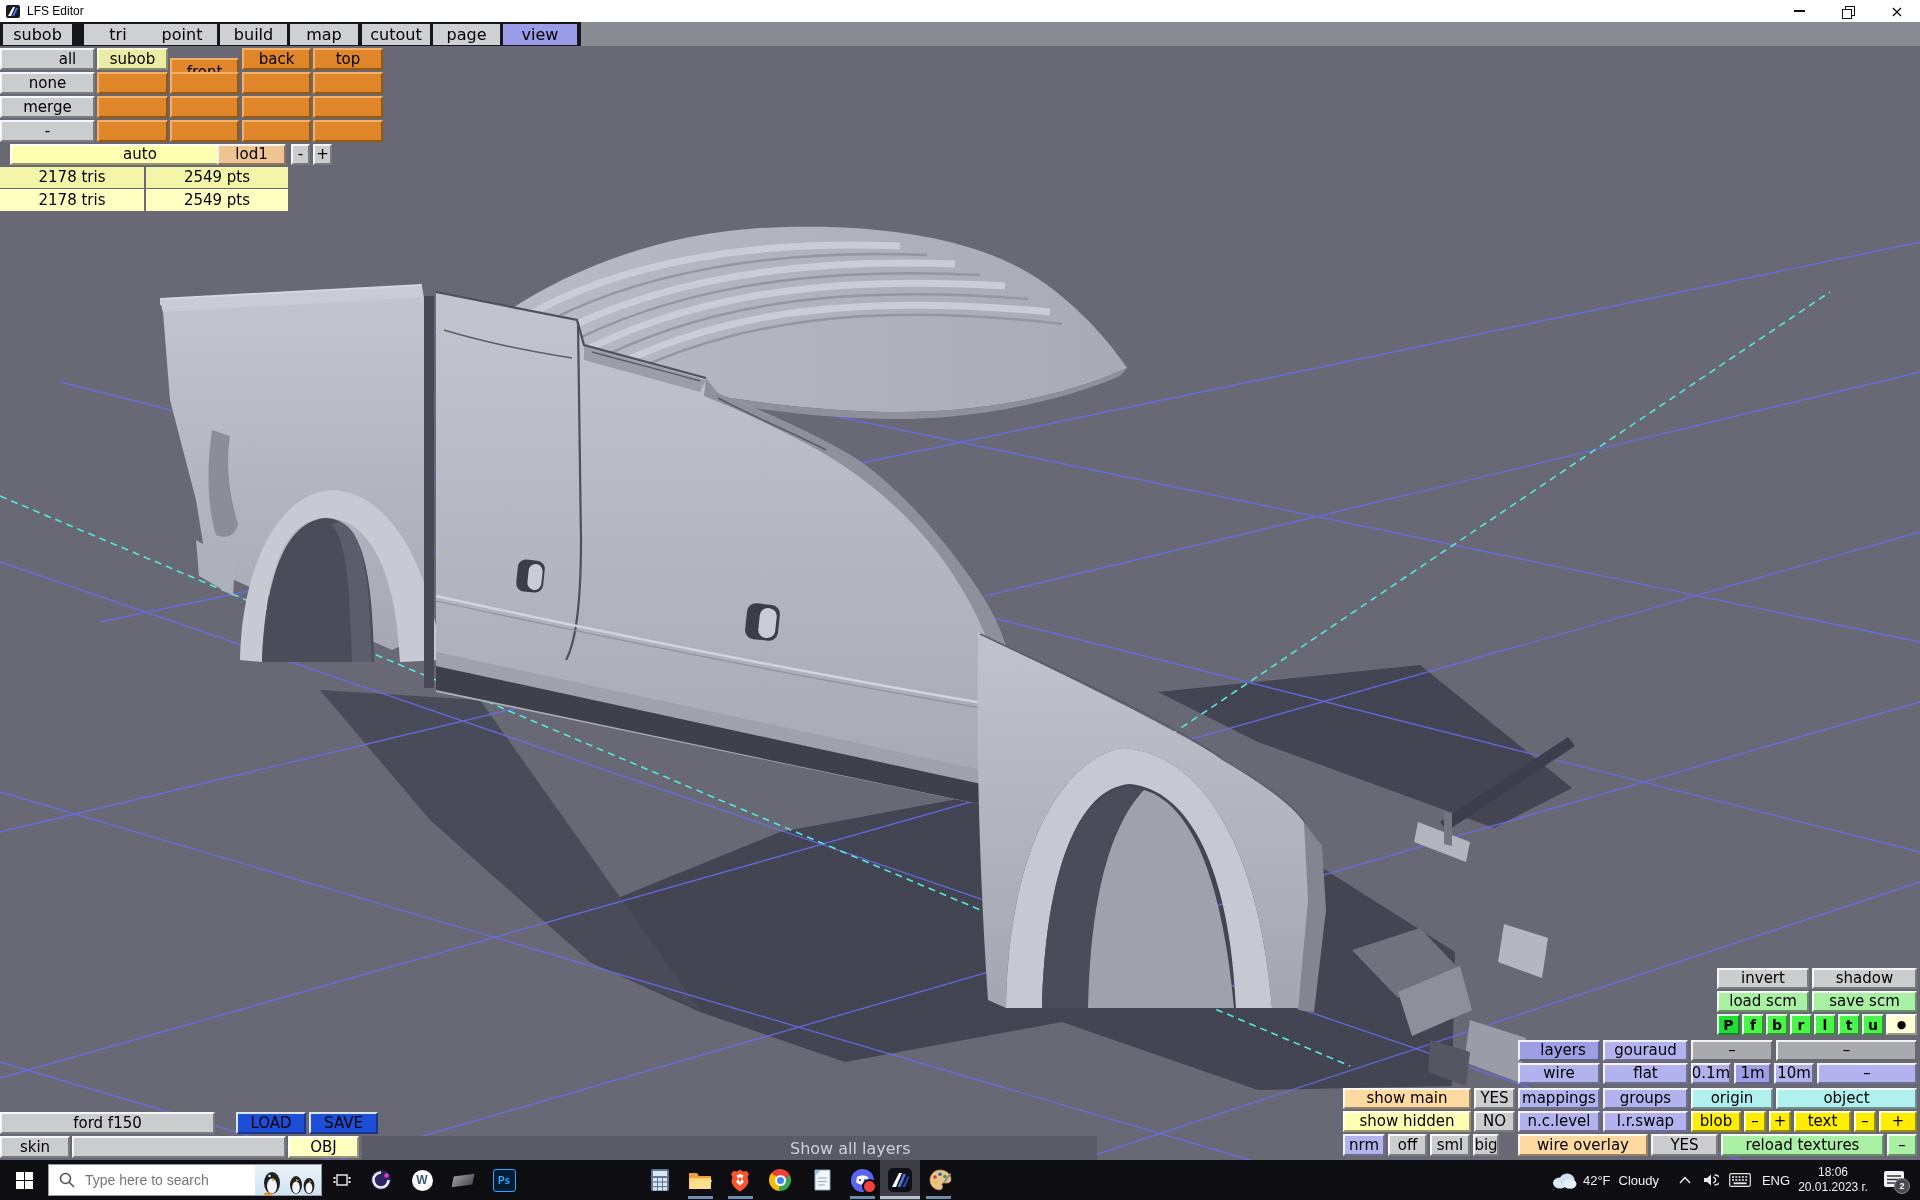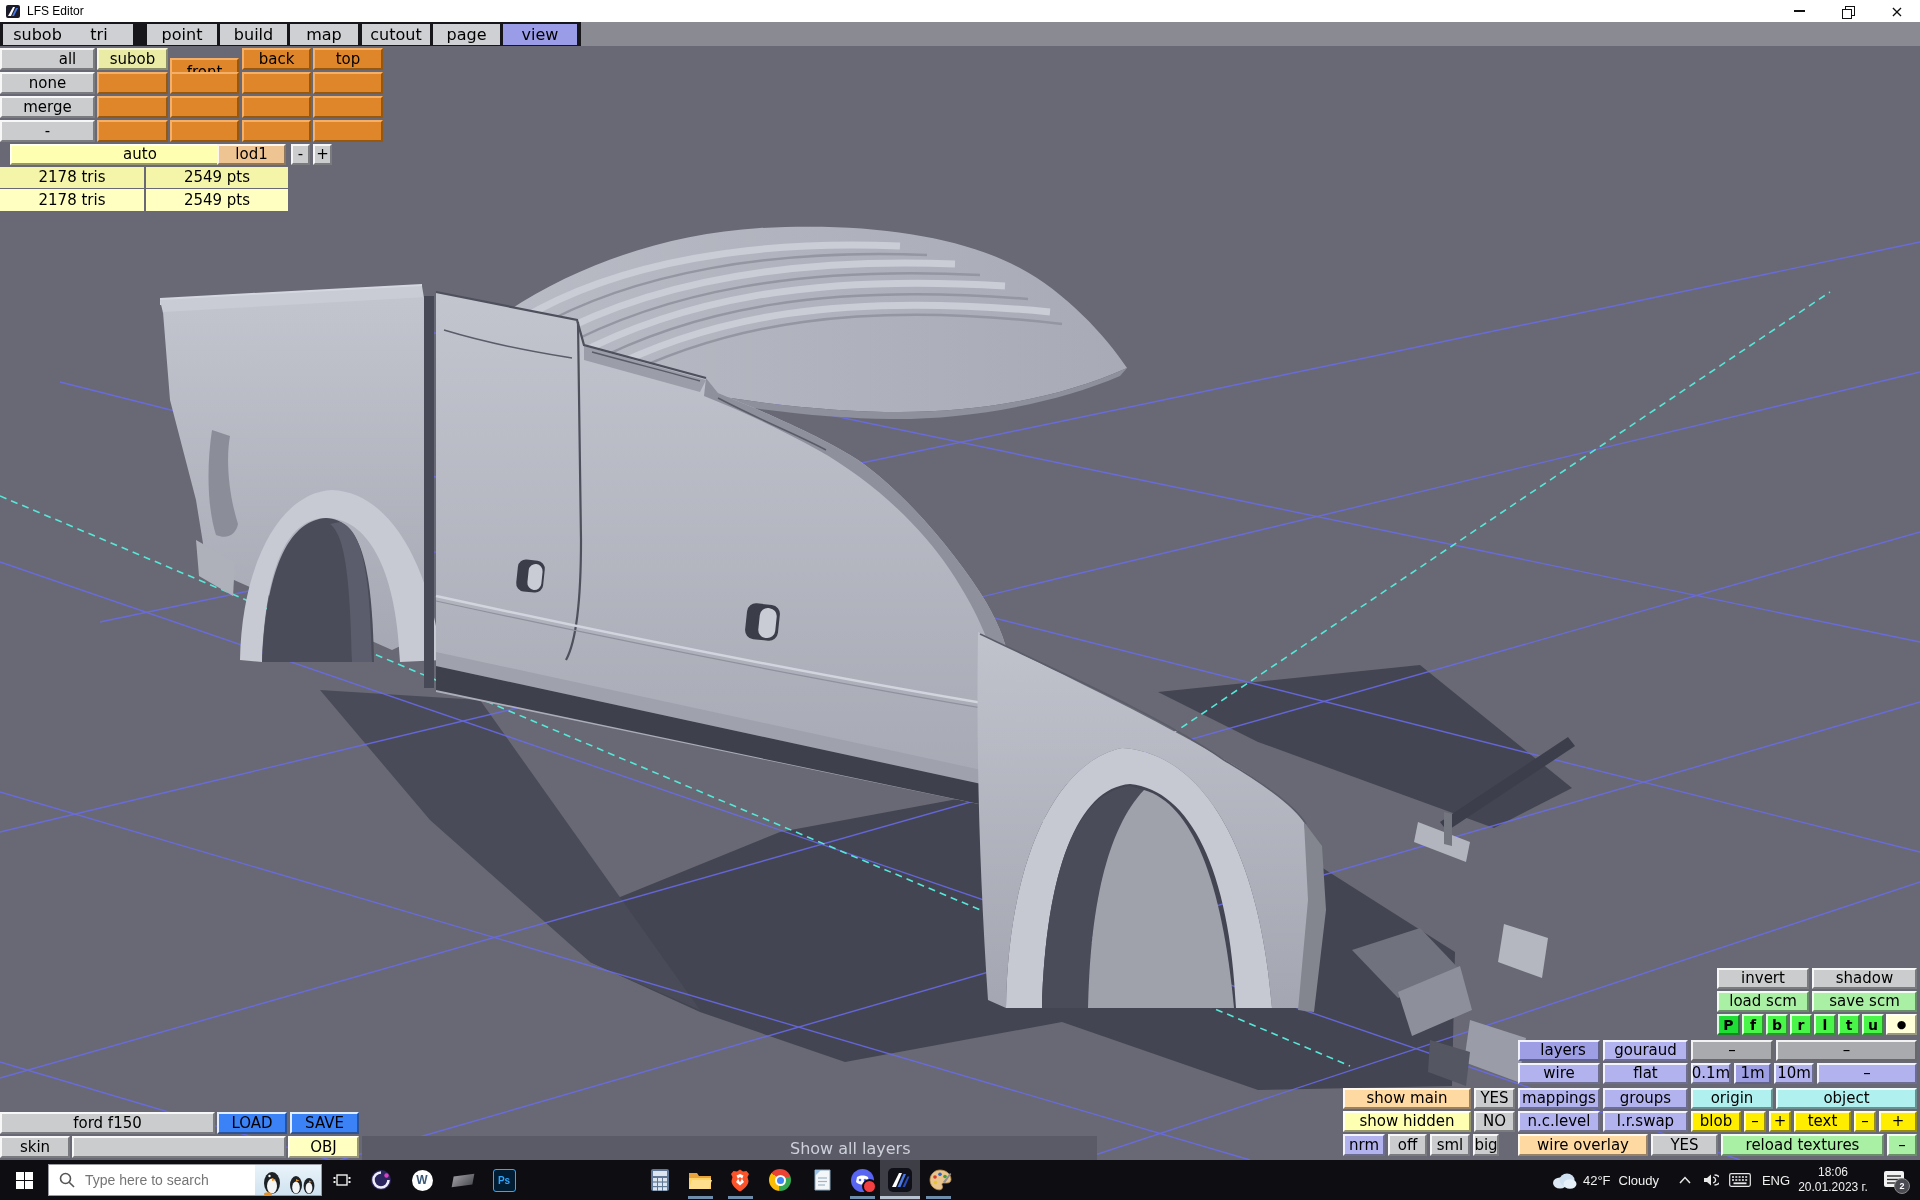--- a/index.html
+++ b/index.html
@@ -12,21 +12,21 @@
       border-bottom-color:rgba(25,25,30,.45);border-right-color:rgba(25,25,30,.45);}
   .gray{background:#cbccce;}
   .graymid{background:#a9aaae;}
   .orangeh{background:#e0862a;border-top-color:#f4b068;border-left-color:#f4b068;
            border-bottom-color:#96570f;border-right-color:#96570f;}
   .sideyellow{background:#eaeca6;}
   .paleyellow{background:#ffffb2;}
   .stats1{background:#f5f5aa;}
   .stats2{background:#ffffc2;}
   .tan{background:#eec493;}
-  .green{background:#3b82f6;}
+  .green{background:#1d4ed8;margin-left:19px;}
   .lgreen{background:#aaf0a4;}
   .bgreen{background:#49f549;font-weight:bold;font-size:14px;}
   .pgreen{background:#1edd35;font-weight:bold;font-size:14px;}
   .cream{background:#ffffd8;font-size:11px;}
   .lav{background:#b2b3ee;}
   .lavd{background:#9d9ee4;}
   .cyanc{background:#b0f0ee;}
   .peach{background:#ffd9a2;}
   .byellow{background:#ffed00;}
   
@@ -198,21 +198,21 @@
     <div style="position:relative;width:11px;height:11px;">
       <div style="position:absolute;left:3px;top:0;width:8px;height:8px;border:1px solid #111;"></div>
       <div style="position:absolute;left:0;top:3px;width:8px;height:8px;border:1px solid #111;background:#fff;"></div>
     </div>
   </div>
   <div class="wctl" style="left:1880px;font-size:16px;">×</div>
 
   <div class="abs" id="menustrip"></div>
   <div class="abs" id="menudark"></div>
   <div class="mbtn" style="left:3px;width:69px;">subob</div>
-  <div class="mbtn" style="left:65px;width:68px;">tri</div>
+  <div class="mbtn" style="left:84px;width:68px;">tri</div>
   <div class="mbtn" style="left:147px;width:70px;">point</div>
   <div class="mbtn" style="left:220px;width:67px;">build</div>
   <div class="mbtn" style="left:290px;width:68px;">map</div>
   <div class="mbtn" style="left:362px;width:68px;">cutout</div>
   <div class="mbtn" style="left:433px;width:67px;">page</div>
   <div class="mbtn mactive" style="left:503px;width:74px;">view</div>
 
   <div class="cell bv gray" style="left:0;top:48px;width:95px;height:22px;padding-left:40px;">all</div>
   <div class="cell bv sideyellow" style="left:97px;top:48px;width:71px;height:22px;border-top-color:#f8f8d8;border-left-color:#f8f8d8;">subob</div>
   <div class="cell bv orangeh" style="left:170px;top:48px;width:69px;height:28px;margin-top:10px;">front</div>

